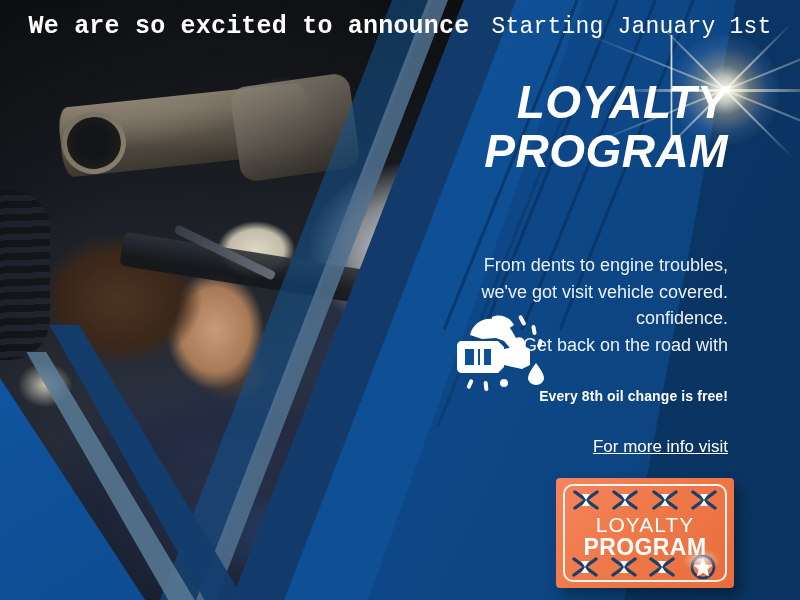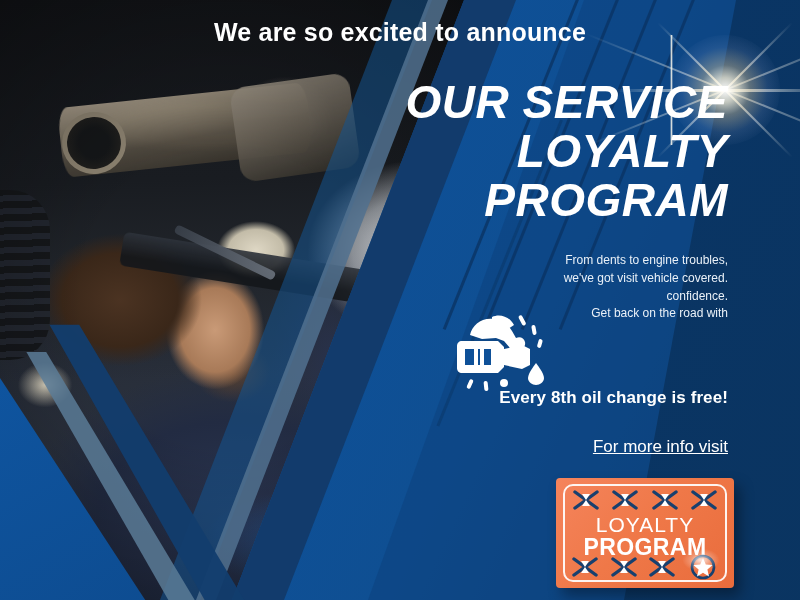--- a/index.html
+++ b/index.html
@@ -153,47 +153,48 @@
   }
   .flare .r1{left:-110px;top:-1.5px;width:220px;height:3px;}
   .flare .r2{left:-55px;top:-55px;width:3px;height:110px;}
   .flare .r3{left:-95px;top:-1px;width:190px;height:2px;transform:rotate(45deg);}
   .flare .r4{left:-95px;top:-1px;width:190px;height:2px;transform:rotate(-45deg);}
   .flare .r5{left:-150px;top:-1px;width:300px;height:2px;transform:rotate(22deg);opacity:.7;}
   .flare .r6{left:-150px;top:-1px;width:300px;height:2px;transform:rotate(-22deg);opacity:.7;}
 
   
   .top-line{
-    position:absolute;left:0;top:18px;width:800px;text-align:center;
+    position:absolute;left:0;top:12px;width:800px;text-align:center;
     display:flex;justify-content:center;align-items:baseline;gap:22px;
     white-space:nowrap;
+    font-family:Liberation Mono, monospace;
   }
   .top-excited{
     color:#fff;font-size:25px;font-weight:bold;letter-spacing:.2px;
   }
   .top-starting{
     color:#fff;font-size:23px;font-weight:normal;letter-spacing:.2px;
   }
 
   .headline{
     position:absolute;right:72px;top:78px;width:400px;text-align:right;
     color:#fff;font-weight:bold;font-style:italic;
     font-size:46px;line-height:1.07;letter-spacing:.5px;
   }
   .headline span{display:block;}
 
   .body-copy{
     position:absolute;right:72px;top:252px;width:300px;text-align:right;
-    color:#eaf1f8;font-size:12px;line-height:1.48;font-weight:normal;
+    color:#eaf1f8;font-size:18px;line-height:1.48;font-weight:normal;
   }
   .body-copy span{display:block;}
 
   .promo{
     position:absolute;right:72px;top:388px;width:330px;text-align:right;
-    color:#fff;font-size:17px;font-weight:bold;letter-spacing:.1px;
+    color:#fff;font-size:14px;font-weight:bold;letter-spacing:.1px;
   }
   .info-visit{
     position:absolute;right:72px;top:437px;width:330px;text-align:right;
   }
   .info-visit span{
     color:#fff;font-size:17px;text-decoration:underline;cursor:pointer;
   }
 
   
   .oil-icon{position:absolute;left:452px;top:305px;width:96px;height:86px;}
@@ -270,24 +271,24 @@
     <div class="ray r2"></div>
     <div class="ray r3"></div>
     <div class="ray r4"></div>
     <div class="ray r5"></div>
     <div class="ray r6"></div>
     <div class="core"></div>
   </div>
 
   <div class="top-line">
     <div class="top-excited">We are so excited to announce</div>
+    <div class="top-starting">Starting January 1st</div>
   </div>
 
   <div class="headline">
-    <span>OUR SERVICE</span>
     <span>LOYALTY</span>
     <span>PROGRAM</span>
   </div>
 
   <div class="body-copy">
     <span>From dents to engine troubles,</span>
     <span>we've got visit vehicle covered.</span>
     <span>confidence.</span>
     <span>Get back on the road with</span>
   </div>

